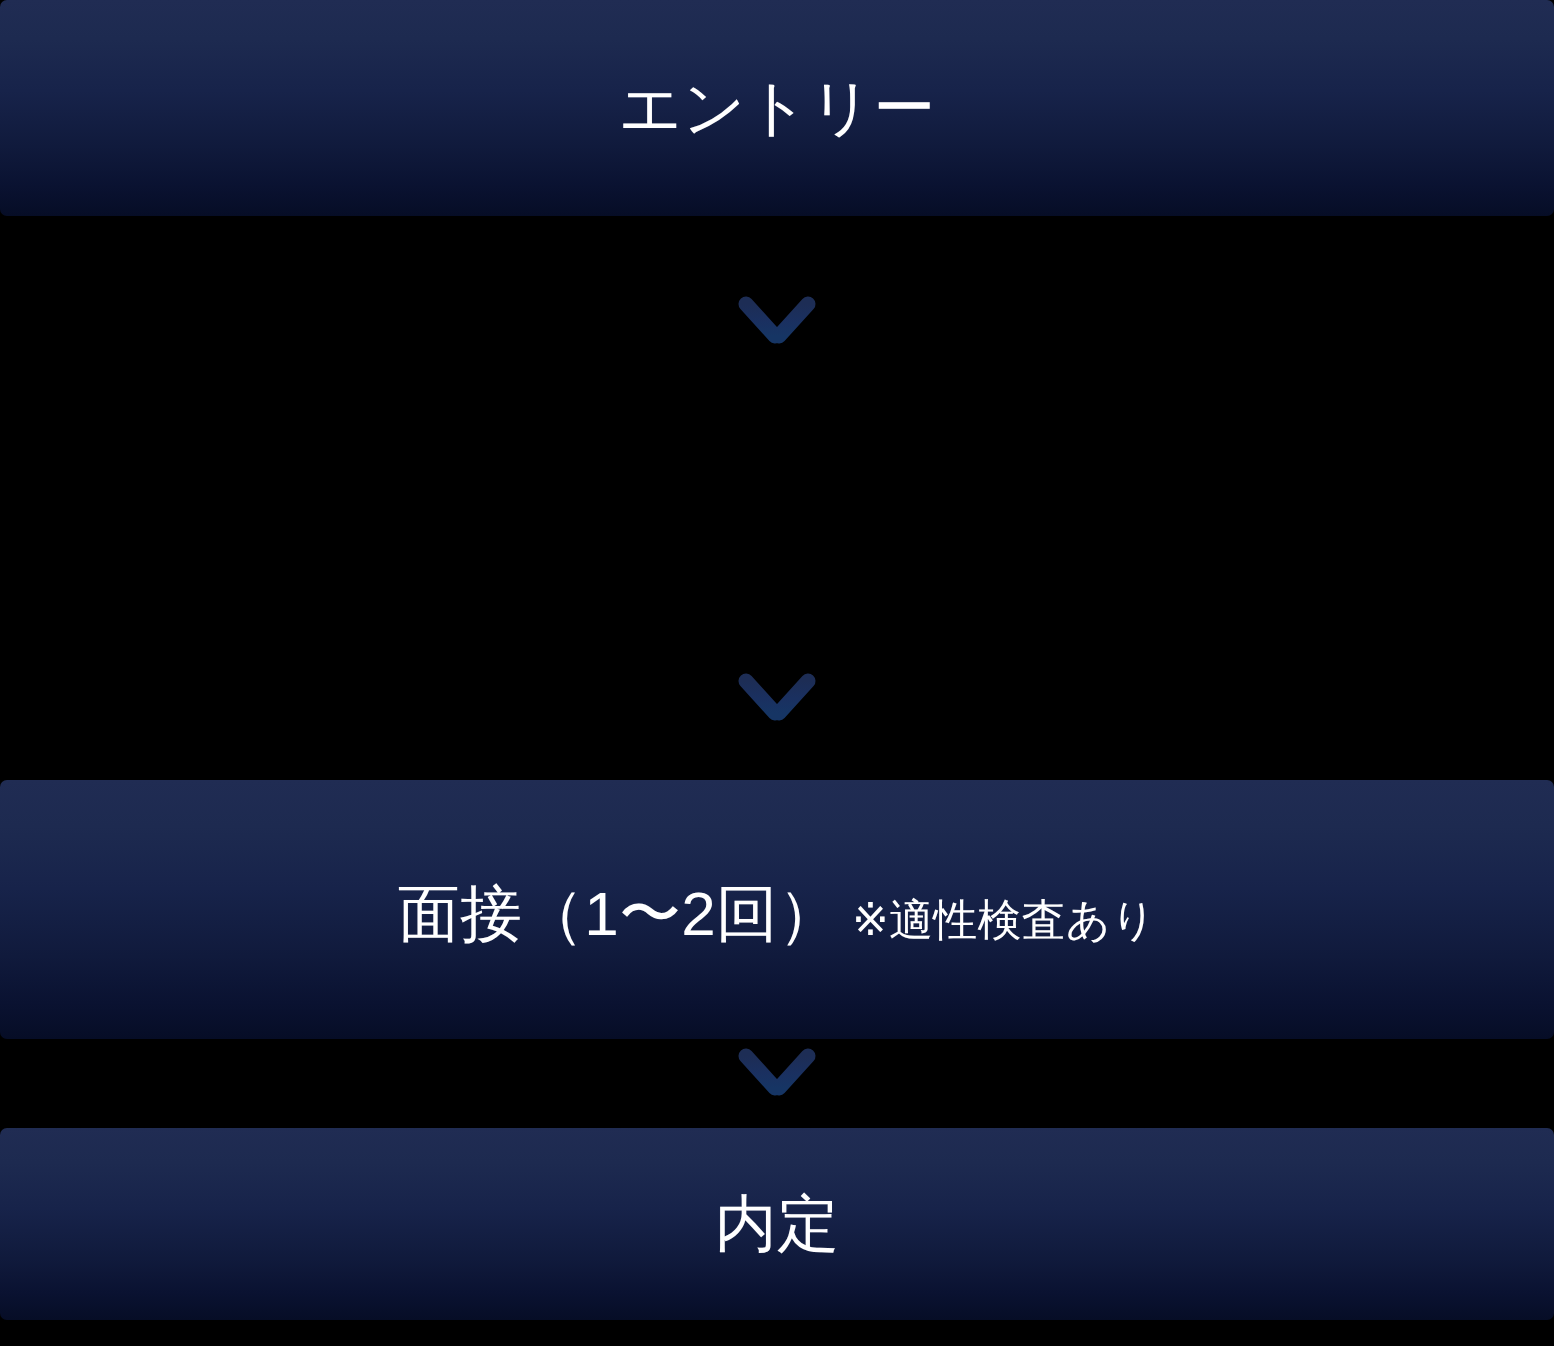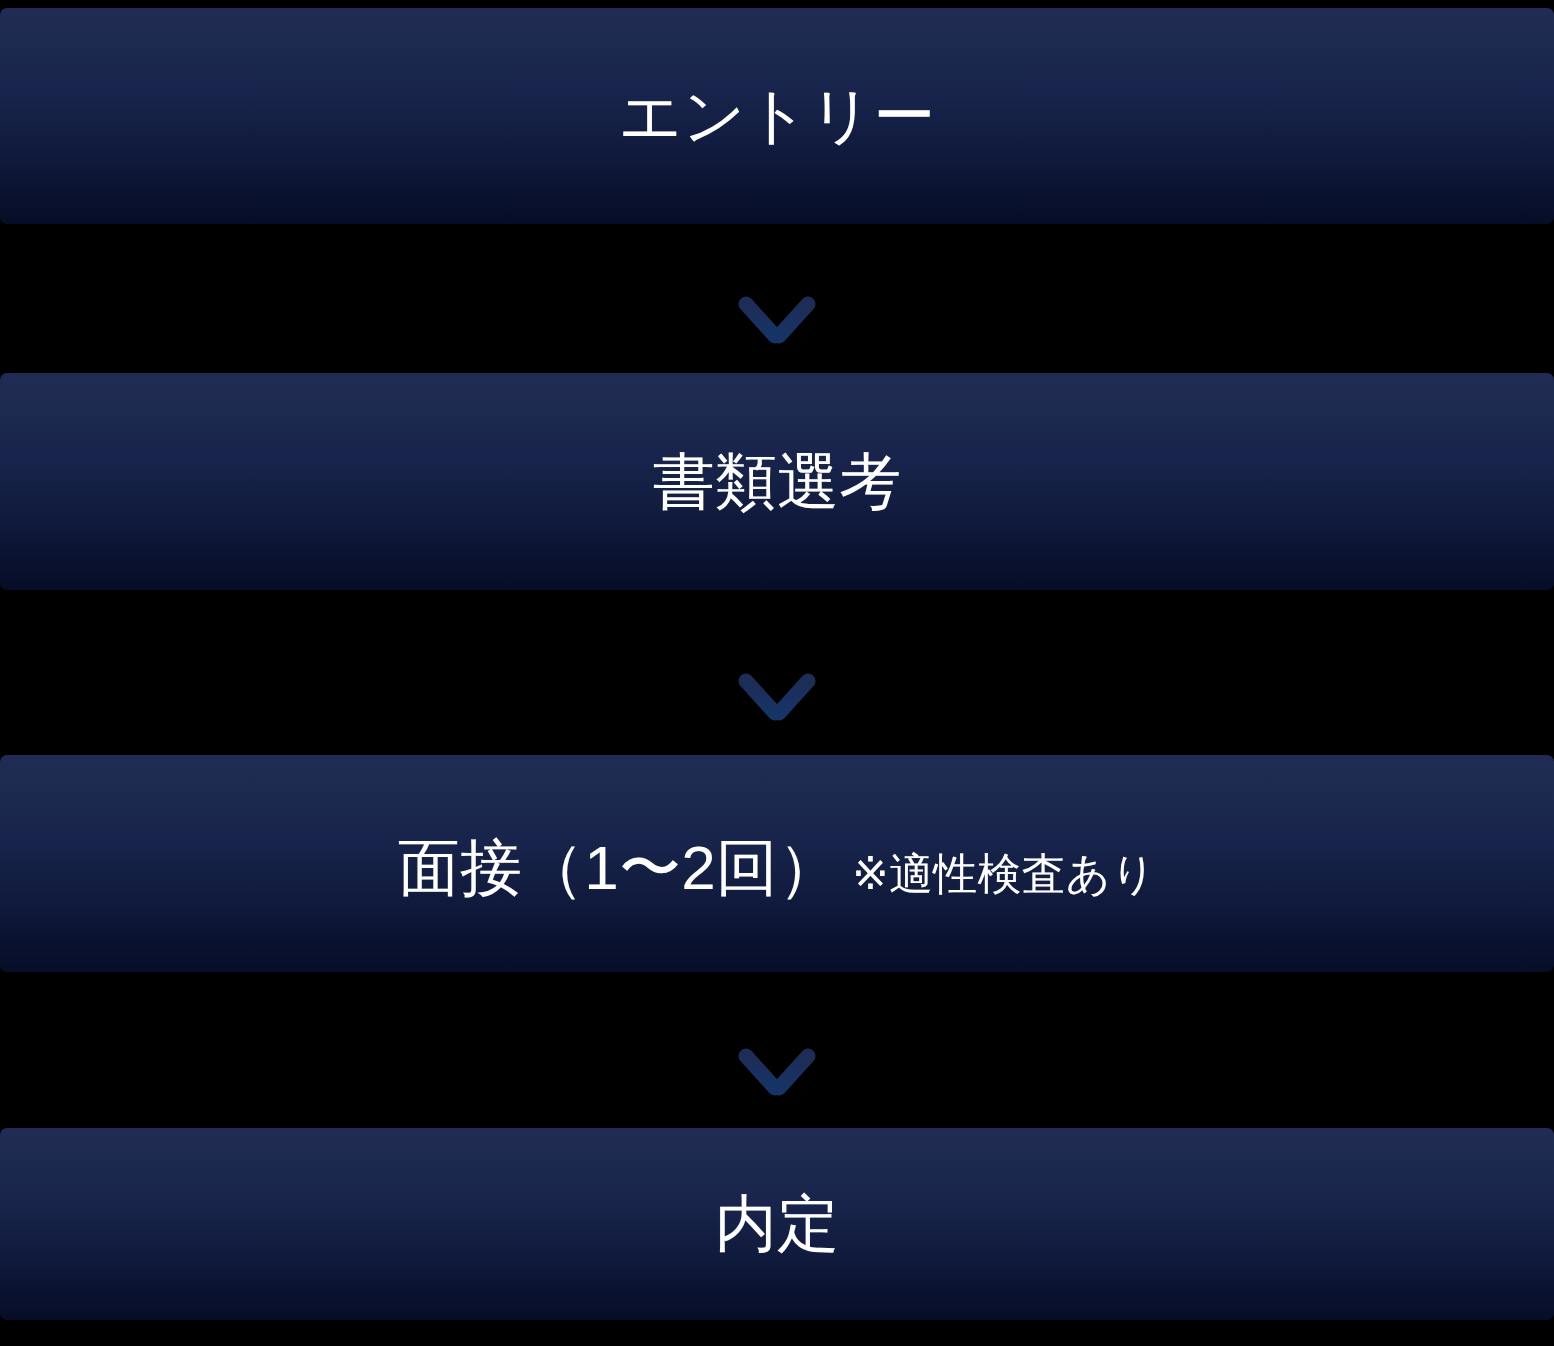--- a/index.html
+++ b/index.html
@@ -63,23 +63,23 @@
   .step-note {
     font-size:44px;
     line-height:1.0;
     font-weight:500;
     color:#ffffff;
     margin-left:12px;
     margin-top:24px;
   }
 
   
-  #step-1 { top:8px;    height:216px; }
+  #step-1 { top:0px;    height:216px; }
   #step-2 { top:373px;  height:217px; }
-  #step-3 { top:755px;  height:217px; }
+  #step-3 { top:780px;  height:259px; }
   #step-4 { top:1128px; height:192px; }
 
   
   .arrow {
     position:absolute;
     width:96px;
     height:104px;
     left:729px;
   }
   #arrow-1 { top:248px; }
@@ -109,25 +109,20 @@
         </linearGradient>
       </defs>
       <g stroke="url(#agrad1)" stroke-width="15" stroke-linecap="round" fill="none">
         <line x1="48" y1="11" x2="48" y2="86"></line>
         <line x1="17" y1="56" x2="46" y2="88"></line>
         <line x1="79" y1="56" x2="50" y2="88"></line>
       </g>
     </svg>
   </div>
 
-  <div class="step" id="step-2">
-    <div class="step-label">
-      <span class="step-main">書類選考</span>
-    </div>
-  </div>
 
   <div class="arrow" id="arrow-2">
     <svg viewBox="0 0 96 104" xmlns="http://www.w3.org/2000/svg" aria-hidden="true">
       <defs>
         <linearGradient id="agrad2" x1="0" y1="0" x2="0" y2="1">
           <stop offset="0%" stop-color="#1d2d55"></stop>
           <stop offset="55%" stop-color="#1a3060"></stop>
           <stop offset="100%" stop-color="#163564"></stop>
         </linearGradient>
       </defs>

